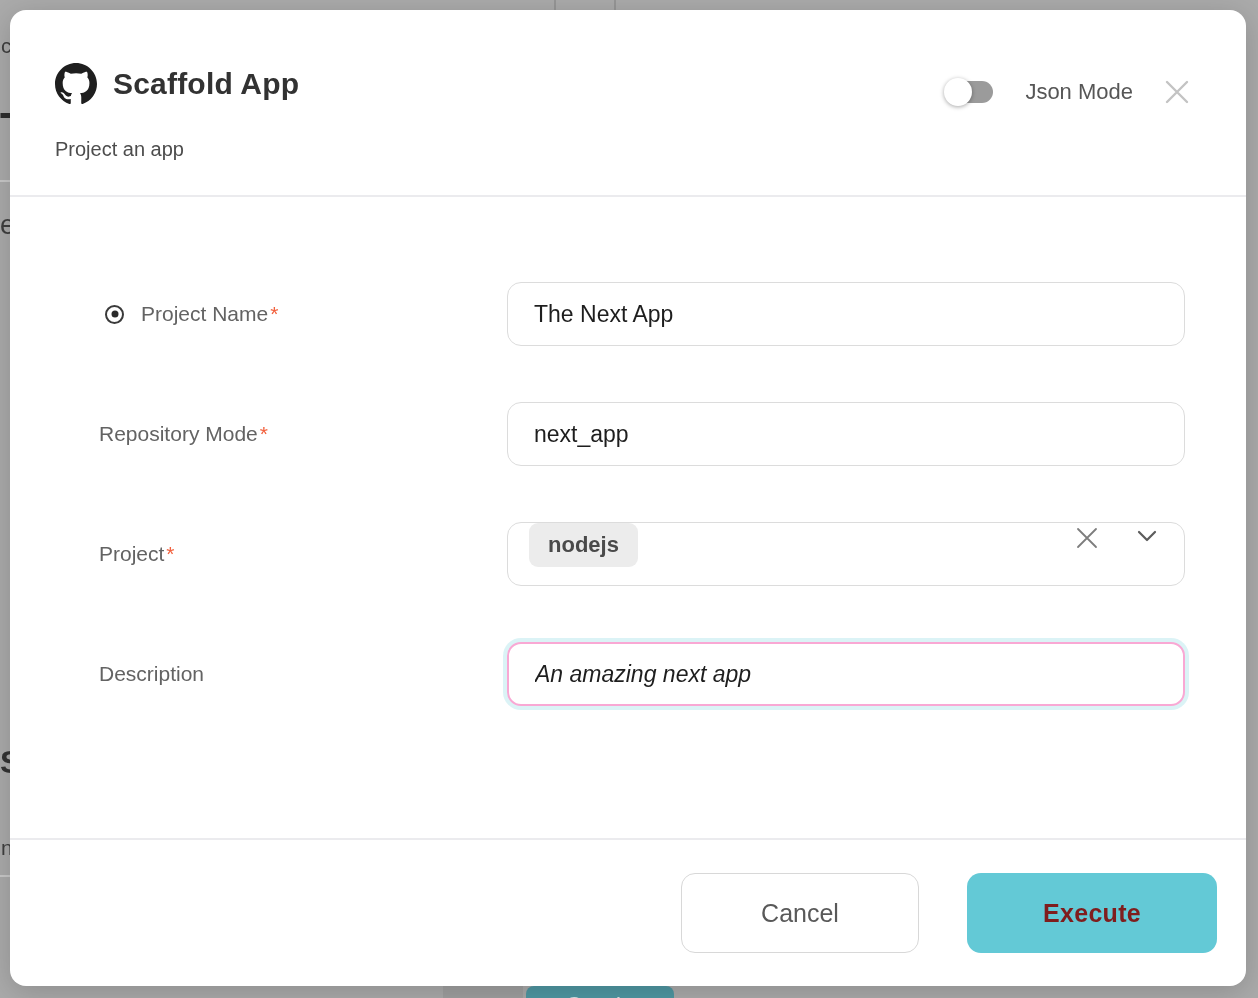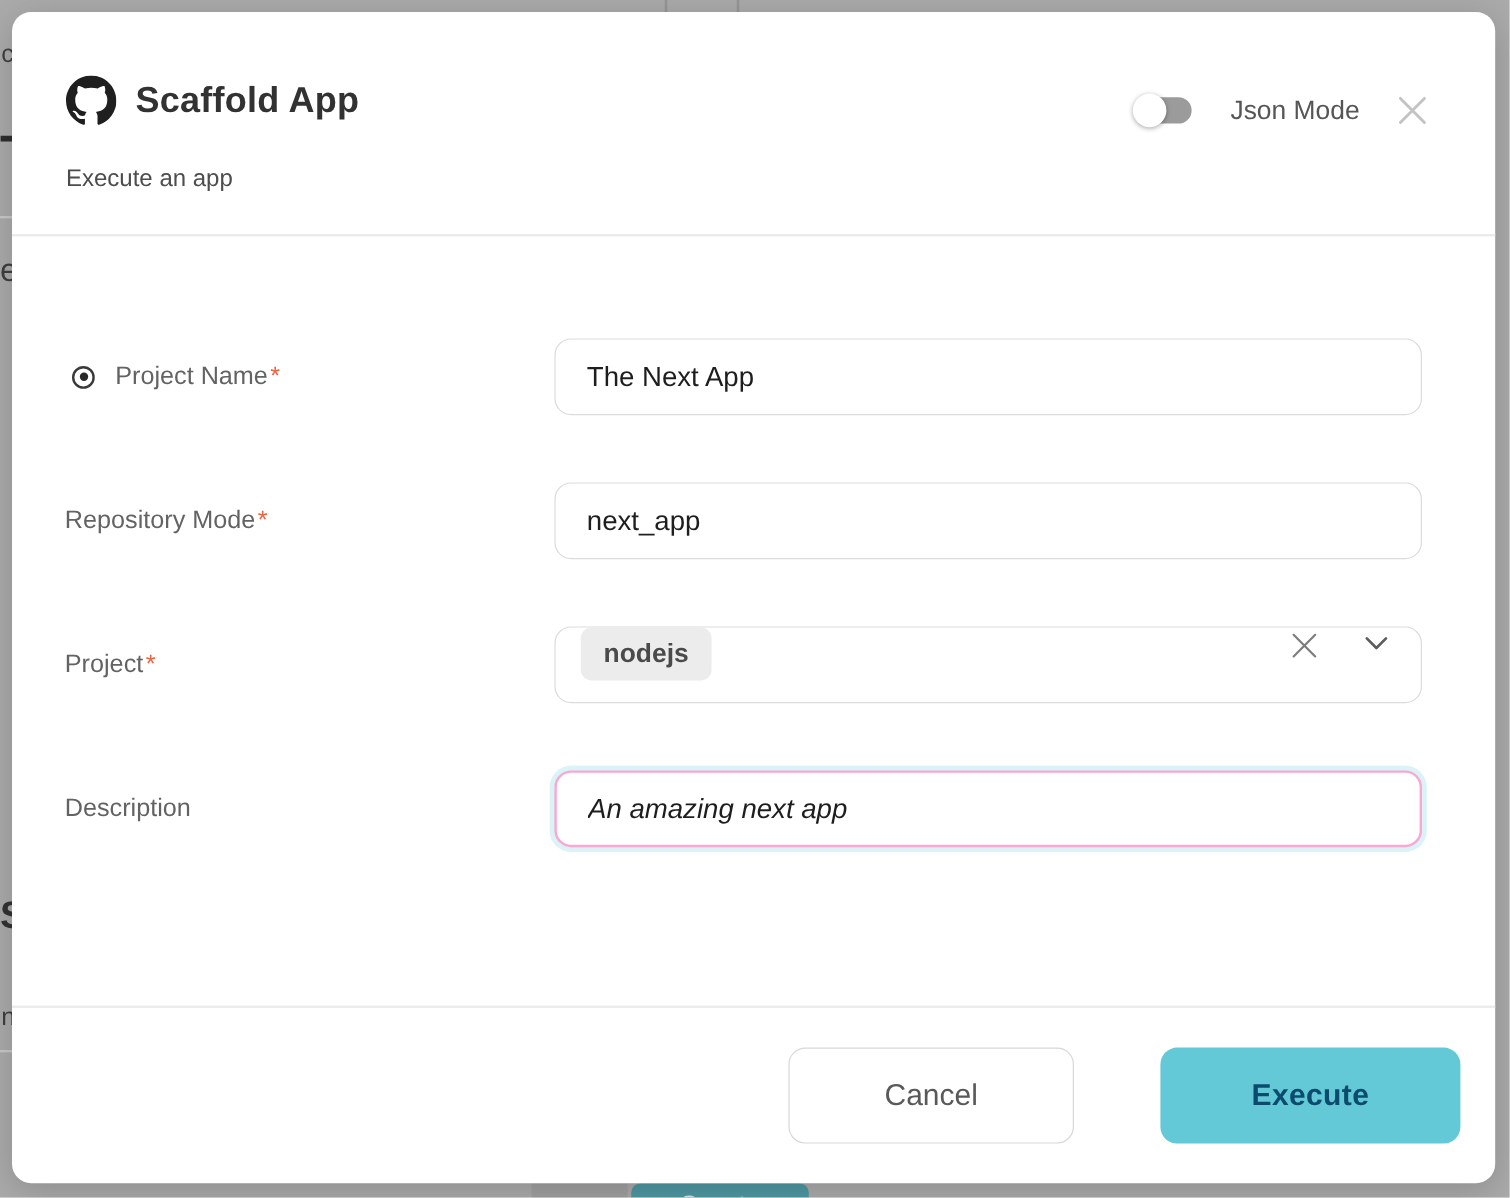--- a/index.html
+++ b/index.html
@@ -58,21 +58,21 @@
   .toggle-knob {
     position: absolute; left: -3px; top: -3px; width: 28px; height: 28px;
     border-radius: 50%; background: #ffffff;
     box-shadow: 0 1px 4px rgba(0,0,0,0.35);
   }
   .json-mode-label { font-size: 22px; color: #565656; }
   .close-btn { width: 36px; height: 36px; cursor: pointer; display: block; }
   .header-divider { position: absolute; left: 0; right: 0; bottom: 0; height: 2px; background: #ebebee; }
 
   
-  .modal-body { flex: 1 1 auto; padding: 85px 61px 0 44px; }
+  .modal-body { flex: 1 1 auto; padding: 85px 61px 0 89px; }
   .form-row { display: flex; align-items: center; margin-bottom: 56px; height: 64px; }
   .label-col { width: 389px; flex: 0 0 auto; display: flex; align-items: center; }
   .field-label { font-size: 21px; color: #636363; }
   .required-mark { font-size: 21px; color: #f2603d; margin-left: 2px; }
   .radio-dot {
     width: 19px; height: 19px; border: 2px solid #3a3a3a; border-radius: 50%;
     margin: 0 17px 0 6px; position: relative; flex: 0 0 auto;
   }
   .radio-dot::after {
     content: ""; position: absolute; left: 50%; top: 50%;
@@ -101,32 +101,32 @@
     font-size: 22px; color: #4a4a4a;
   }
   .select-spacer { flex: 1 1 auto; }
   .clear-icon { width: 30px; height: 30px; cursor: pointer; margin-right: 32px; display: block; }
   .chevron-icon { width: 26px; height: 26px; cursor: pointer; display: block; }
 
   
   .modal-footer {
     flex: 0 0 auto; height: 148px; border-top: 2px solid #ebebee;
     display: flex; align-items: center; justify-content: flex-end;
-    padding-right: 29px; gap: 72px;
+    padding-right: 29px; gap: 48px;
   }
   .btn {
     height: 80px; border-radius: 14px; font-size: 25px;
     font-family: "Liberation Sans", sans-serif;
     display: flex; align-items: center; justify-content: center; cursor: pointer;
   }
   .btn-cancel {
     width: 238px; background: #ffffff; border: 1.5px solid #d8d8d8; color: #595959;
   }
   .btn-execute {
-    width: 250px; background: #63c9d6; border: none; color: #0c4a6e; font-weight: 700;
+    width: 250px; background: #63c9d6; border: none; color: #7f1d1d; font-weight: 700;
     letter-spacing: 0.3px;
   }
 </style>
 </head>
 <body>
 
 <div class="backdrop-layer">
   <span class="edge-fragment frag-0">c</span>
   <span class="edge-fragment frag-1">T</span>
   <span class="edge-fragment frag-2">e</span>
@@ -144,21 +144,21 @@
 
 <div class="modal">
 
   <div class="modal-header">
     <div class="header-title-row">
       <svg class="gh-icon" viewBox="0 0 16 16" aria-hidden="true">
         <path fill="#1f1f1f" fill-rule="evenodd" d="M8 0C3.58 0 0 3.58 0 8c0 3.54 2.29 6.53 5.47 7.59.4.07.55-.17.55-.38 0-.19-.01-.82-.01-1.49-2.01.37-2.53-.49-2.69-.94-.09-.23-.48-.94-.82-1.13-.28-.15-.68-.52-.01-.53.63-.01 1.08.58 1.23.82.72 1.21 1.87.87 2.33.66.07-.52.28-.87.51-1.07-1.78-.2-3.64-.89-3.64-3.95 0-.87.31-1.59.82-2.15-.08-.2-.36-1.02.08-2.12 0 0 .67-.21 2.2.82.64-.18 1.32-.27 2-.27s1.36.09 2 .27c1.53-1.04 2.2-.82 2.2-.82.44 1.1.16 1.92.08 2.12.51.56.82 1.27.82 2.15 0 3.07-1.87 3.75-3.65 3.95.29.25.54.73.54 1.48 0 1.07-.01 1.93-.01 2.2 0 .21.15.46.55.38A8.01 8.01 0 0 0 16 8c0-4.42-3.58-8-8-8z"></path>
       </svg>
       <span class="modal-title">Scaffold App</span>
     </div>
-    <div class="modal-subtitle">Execute an app</div>
+    <div class="modal-subtitle">Project an app</div>
 
     <div class="header-right">
       <div class="toggle">
         <div class="toggle-knob"></div>
       </div>
       <span class="json-mode-label">Json Mode</span>
       <svg class="close-btn" viewBox="0 0 36 36" aria-hidden="true">
         <path d="M8 8 L28 28 M28 8 L8 28" stroke="#c3c3c3" stroke-width="2.4" stroke-linecap="round" fill="none"></path>
       </svg>
     </div>

